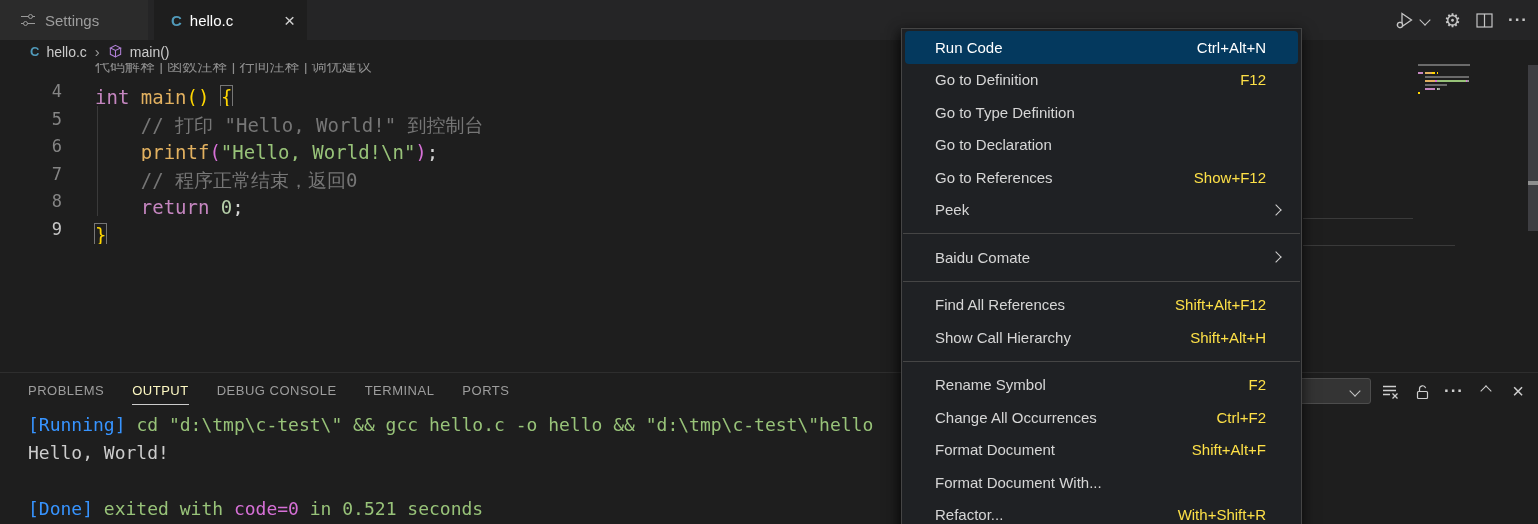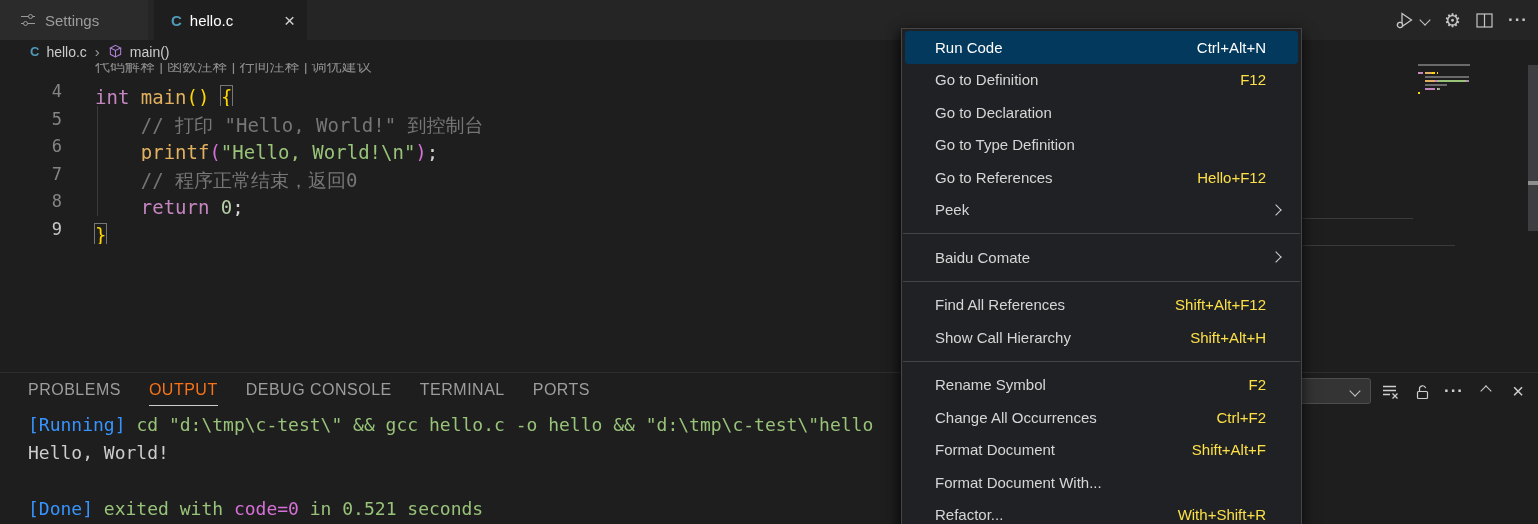--- a/index.html
+++ b/index.html
@@ -45,23 +45,23 @@
   .minimap{position:absolute;left:1418px;top:0;width:80px;height:120px;}
   .mm-row{position:absolute;left:0;height:2px;white-space:nowrap;font-size:0;}
   .mm-bar{display:inline-block;height:2px;}
   .scrollbar{position:absolute;left:1528px;top:2px;width:10px;height:166px;background:#3e3e42;}
   .ov-dash{position:absolute;left:1528px;top:118px;width:10px;height:4px;background:#8f8f8f;}
   .ghost-line{position:absolute;height:1px;background:#3a3a3a;}
   
   .panel{position:absolute;left:0;top:372px;width:1538px;height:152px;background:#1e1e1e;
          border-top:1px solid #2e2e2e;box-sizing:border-box;}
   .panel-tabs{position:absolute;left:28px;top:0;height:34px;display:flex;gap:28px;align-items:center;
-              font-size:16px;letter-spacing:.5px;color:#9d9d9d;}
+              font-size:13px;letter-spacing:.5px;color:#9d9d9d;}
   .ptab{position:relative;padding:10px 0;cursor:pointer;}
-  .ptab.active{color:#f97316;}
+  .ptab.active{color:#fef9c3;}
   .ptab.active::after{content:"";position:absolute;left:0;right:0;bottom:3px;height:1px;background:#cccccc;}
   .out-area{position:absolute;left:28px;top:38px;font-family:"DejaVu Sans Mono",monospace;font-size:18px;
             line-height:28px;white-space:pre;}
   .out-blue{color:var(--output_label_blue,#3794FF);}
   .out-green{color:var(--output_green,#98C379);}
   .out-magenta{color:var(--output_magenta,#D670D6);}
   .out-fg{color:#cccccc;}
   .channel-select{position:absolute;left:1243px;top:5px;width:128px;height:26px;background:#343434;
                   border:1px solid #4d4d4d;border-radius:3px;box-sizing:border-box;}
   .channel-select .chev{position:absolute;right:11px;top:8px;}
@@ -218,28 +218,28 @@
   <div class="context-menu" id="context-menu">
       <div class="menu-item hl">
         <span class="mlabel">Run Code</span>
         <span class="mshort">Ctrl+Alt+N</span>
       </div>
       <div class="menu-item">
         <span class="mlabel">Go to Definition</span>
         <span class="mshort">F12</span>
       </div>
       <div class="menu-item">
+        <span class="mlabel">Go to Type Definition</span>
+      </div>
+      <div class="menu-item">
         <span class="mlabel">Go to Declaration</span>
       </div>
       <div class="menu-item">
-        <span class="mlabel">Go to Type Definition</span>
-      </div>
-      <div class="menu-item">
         <span class="mlabel">Go to References</span>
-        <span class="mshort">Hello+F12</span>
+        <span class="mshort">Show+F12</span>
       </div>
       <div class="menu-item">
         <span class="mlabel">Peek</span>
         <span class="chev chev-right sub-chev"></span>
       </div>
       <div class="menu-sep"></div>
       <div class="menu-item">
         <span class="mlabel">Baidu Comate</span>
         <span class="chev chev-right sub-chev"></span>
       </div>

